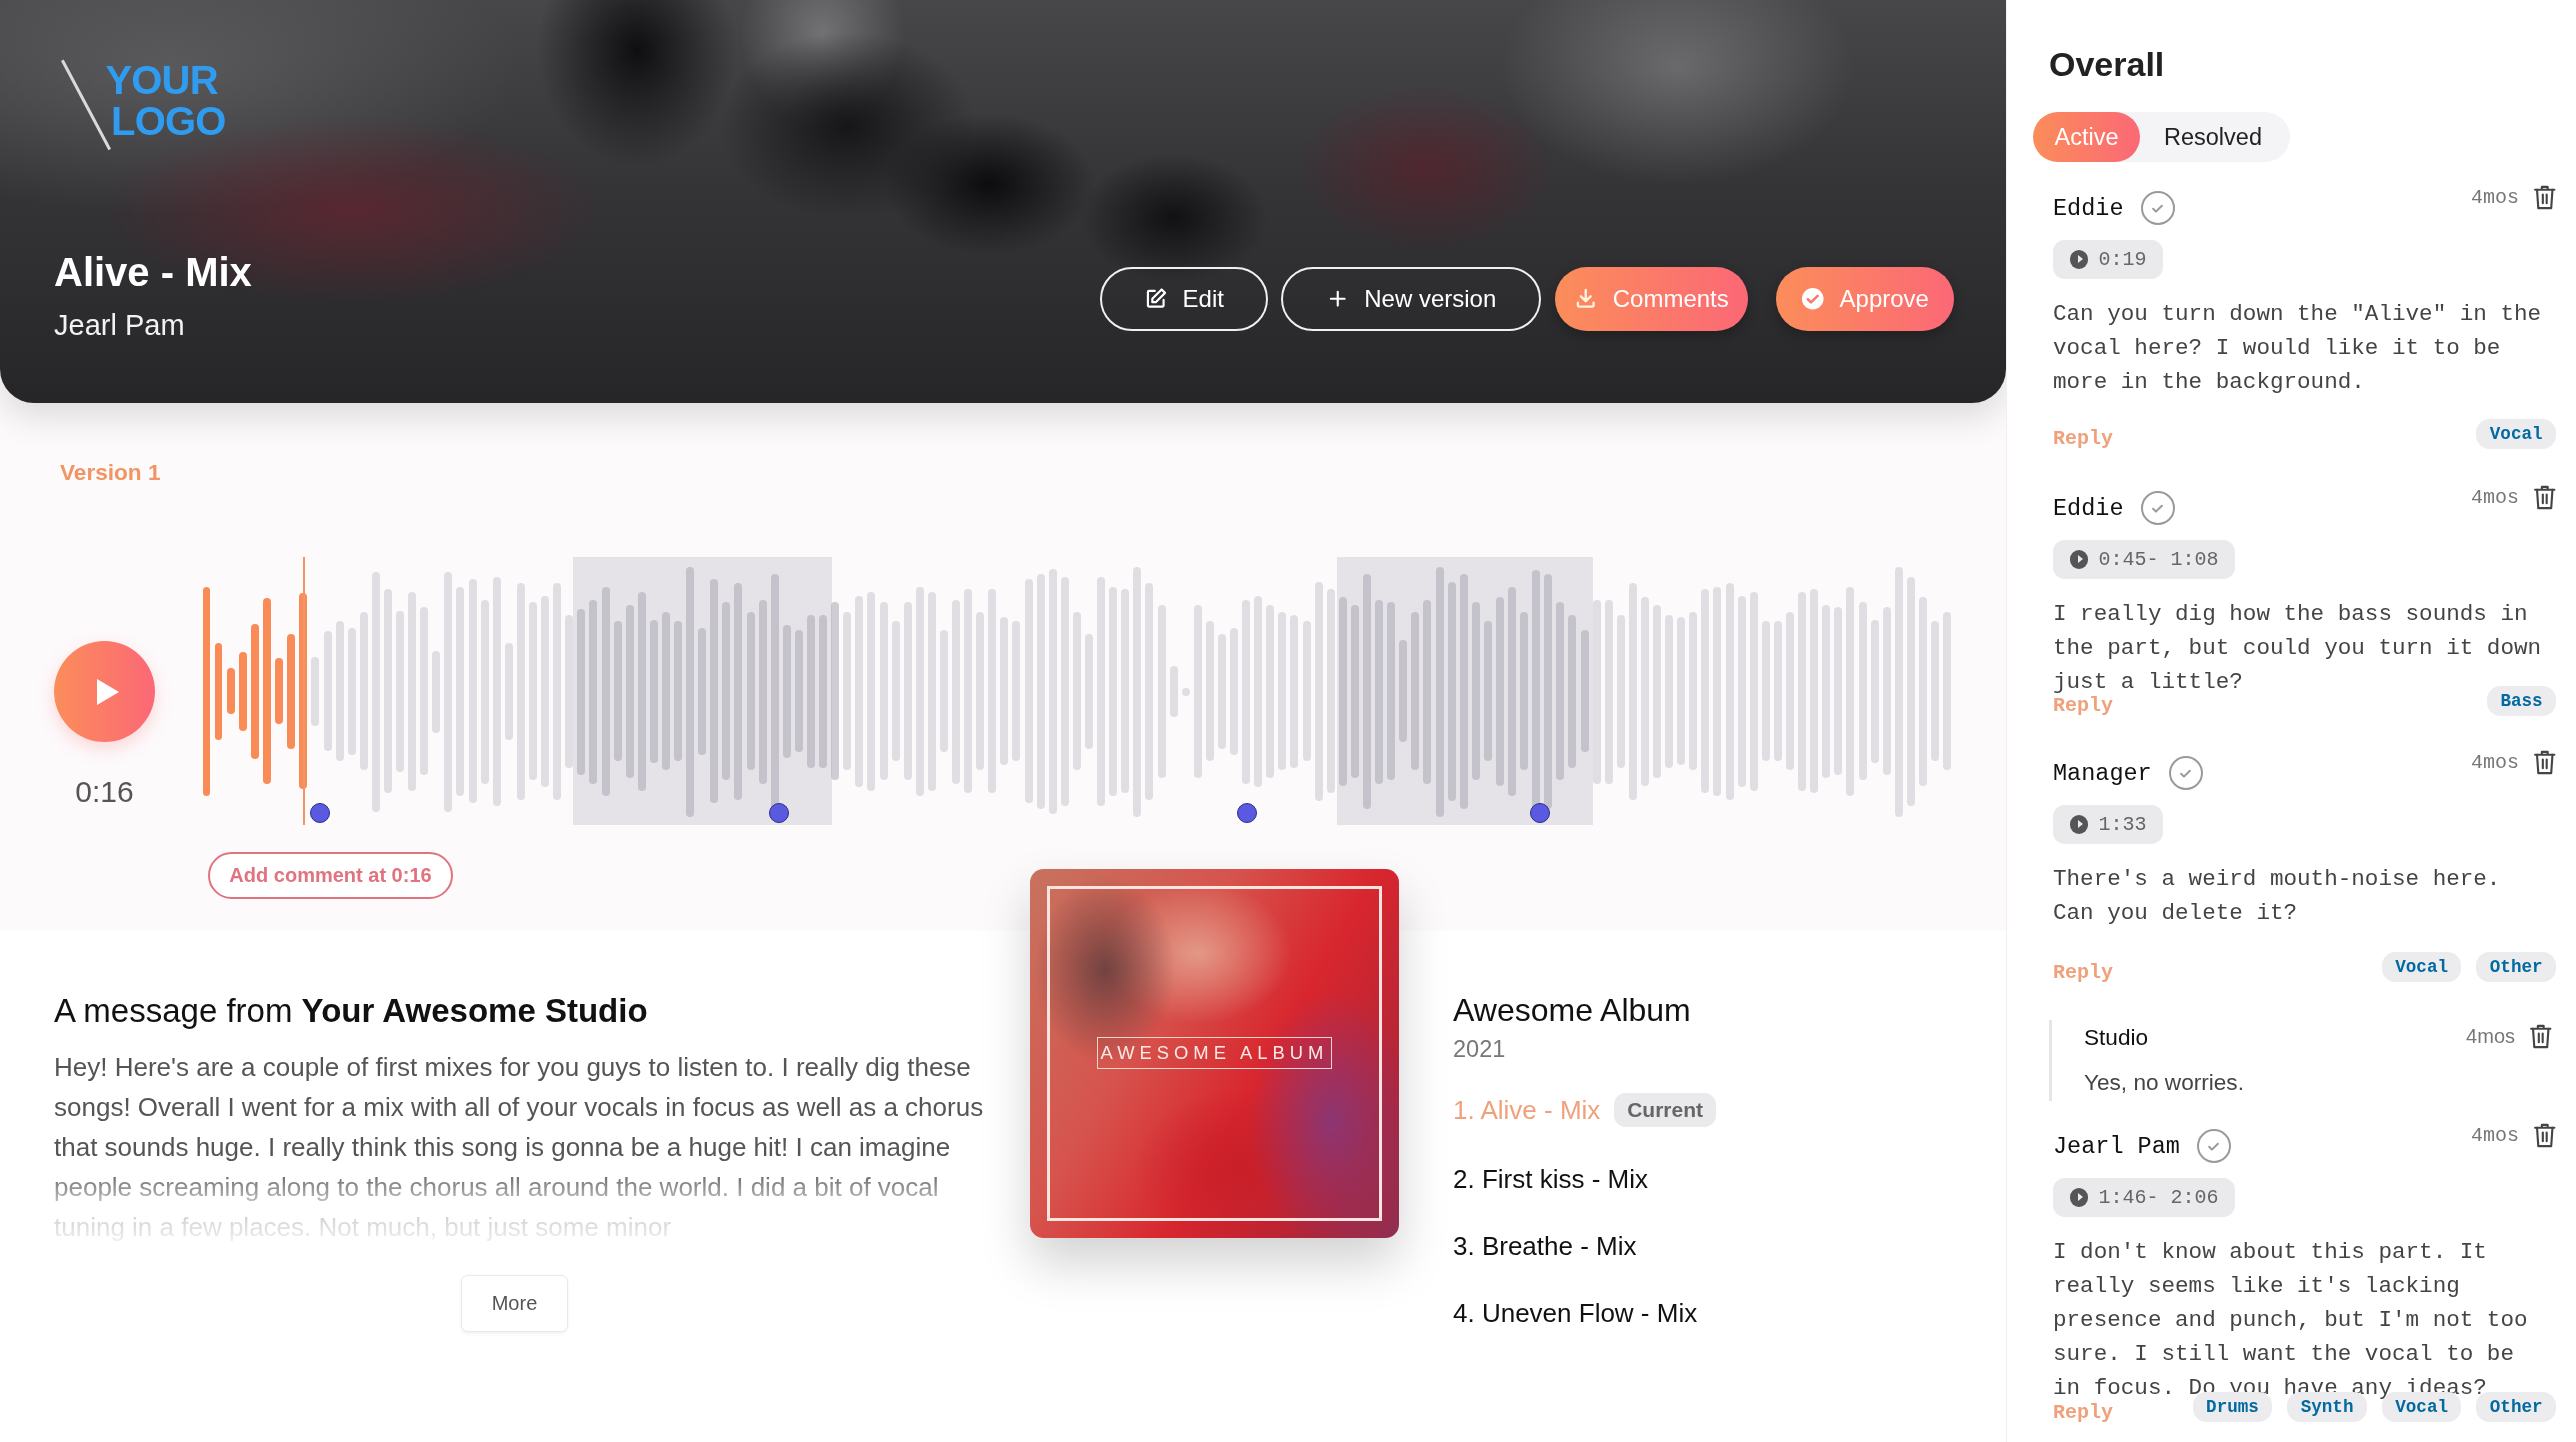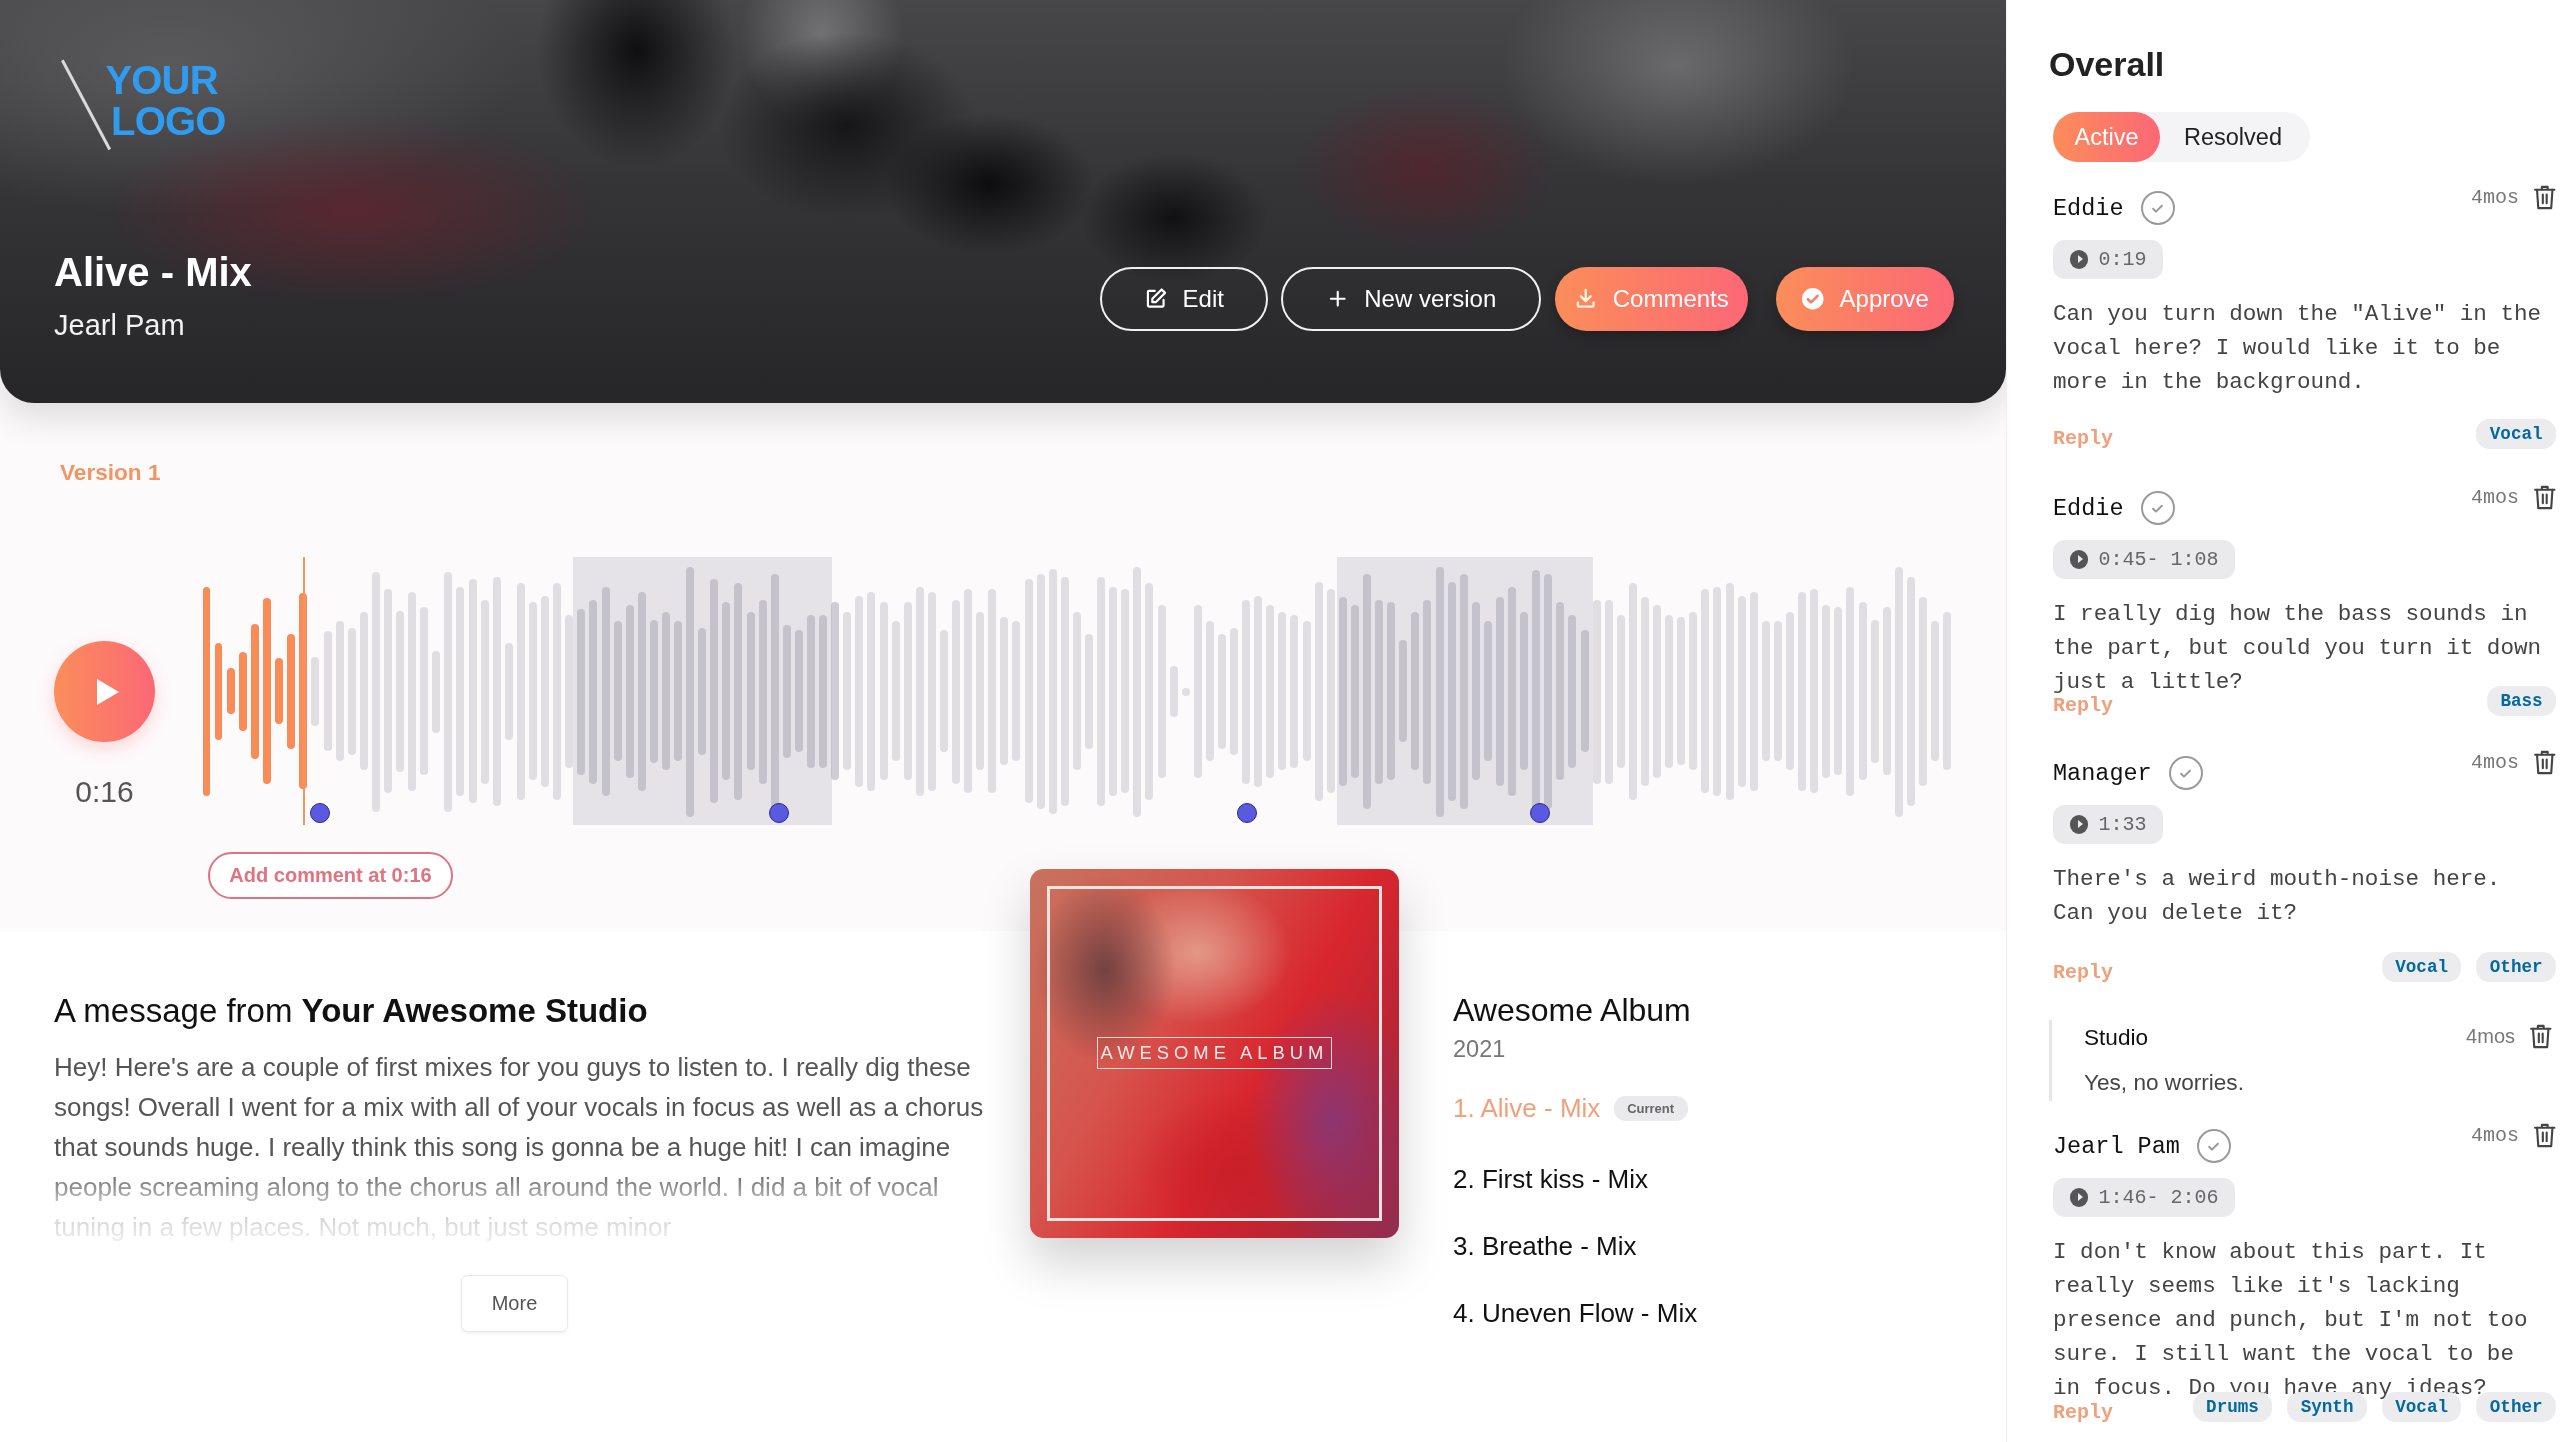--- a/index.html
+++ b/index.html
@@ -74,26 +74,26 @@
       radial-gradient(ellipse 151px 117px at 210px 302px, rgba(200,30,40,0.9), rgba(200,30,40,0) 70%),
       linear-gradient(120deg, #c7735f 0%, #d6544d 35%, #d8262e 60%, #b02537 85%, #8e2f55 100%); }
   .album-art .frame { position: absolute; left: 17px; top: 17px; right: 17px; bottom: 17px; border: 3.4px solid #fbe3df; }
   .album-art .label-box { position: absolute; left: 67px; top: 168px; width: 235px; height: 32px; border: 1.7px solid #f6d3cc;
     color: #fbe9e5; font-size: 18.4px; letter-spacing: 5px; display: flex; align-items: center; justify-content: center; }
 
   .album-title { position: absolute; left: 1453px; top: 992px; font-size: 32px; color: #111; }
   .album-year { position: absolute; left: 1453px; top: 1036px; font-size: 23.5px; color: #777; }
   .track { position: absolute; left: 1453px; font-size: 26px; color: #111; cursor: pointer; display: flex; align-items: center; gap: 13.4px; }
   .track.current { color: #f0a07a; }
-  .badge { background: #eaeaec; color: #666; font-size: 13px; font-weight: bold; border-radius: 11.7px; padding: 5px 13.4px; }
+  .badge { background: #eaeaec; color: #666; font-size: 21px; font-weight: bold; border-radius: 11.7px; padding: 5px 13.4px; }
 
   
   .sidebar { position: absolute; left: 2006px; top: 0; width: 570px; height: 1442px; background: #fff; border-left: 1.7px solid #f0eef1; }
   .sb-title { position: absolute; left: 42px; top: 45px; font-size: 34px; font-weight: bold; color: #222; }
-  .seg { position: absolute; left: 46px; top: 112px; width: 257px; height: 50px; border-radius: 25px; background: #f4f4f6; }
+  .seg { position: absolute; left: 26px; top: 112px; width: 257px; height: 50px; border-radius: 25px; background: #f4f4f6; }
   .seg .tab { position: absolute; top: 0; height: 50px; border-radius: 25px; display: flex; align-items: center; justify-content: center; font-size: 23.5px; cursor: pointer; }
   .seg .tab.active { left: 0; width: 107px; background: linear-gradient(90deg, #fb8d5a 0%, #fb6876 100%); color: #fff; }
   .seg .tab.inactive { left: 107px; width: 146px; color: #222; }
 
   .comment { position: absolute; left: 46px; width: 503px; font-family: Liberation Mono, monospace; }
   .c-author { position: absolute; left: 0; top: 0; font-size: 23.5px; color: #111; display: flex; align-items: center; gap: 17px; }
   .check { width: 34px; height: 34px; border-radius: 50%; border: 2.5px solid #9a9a9c; display: flex; align-items: center; justify-content: center; cursor: pointer; }
   .check svg { width: 15px; height: 15px; }
   .c-time { position: absolute; right: 37px; top: -5px; font-size: 20px; color: #777; }
   .trash { position: absolute; right: 0; top: -6.7px; width: 23.5px; height: 27px; cursor: pointer; }

